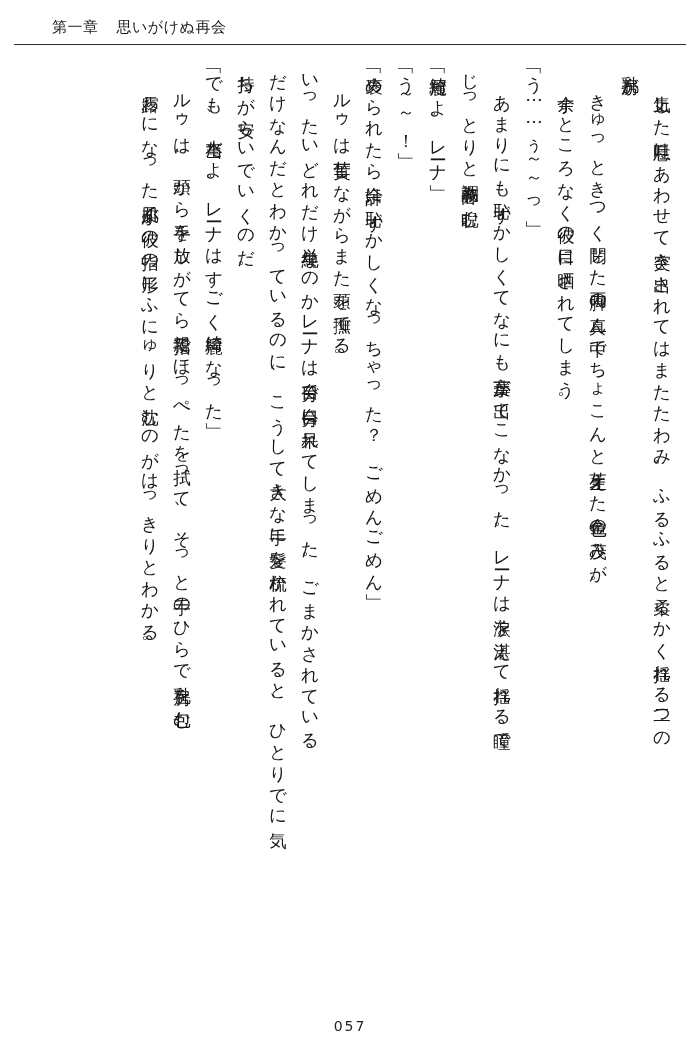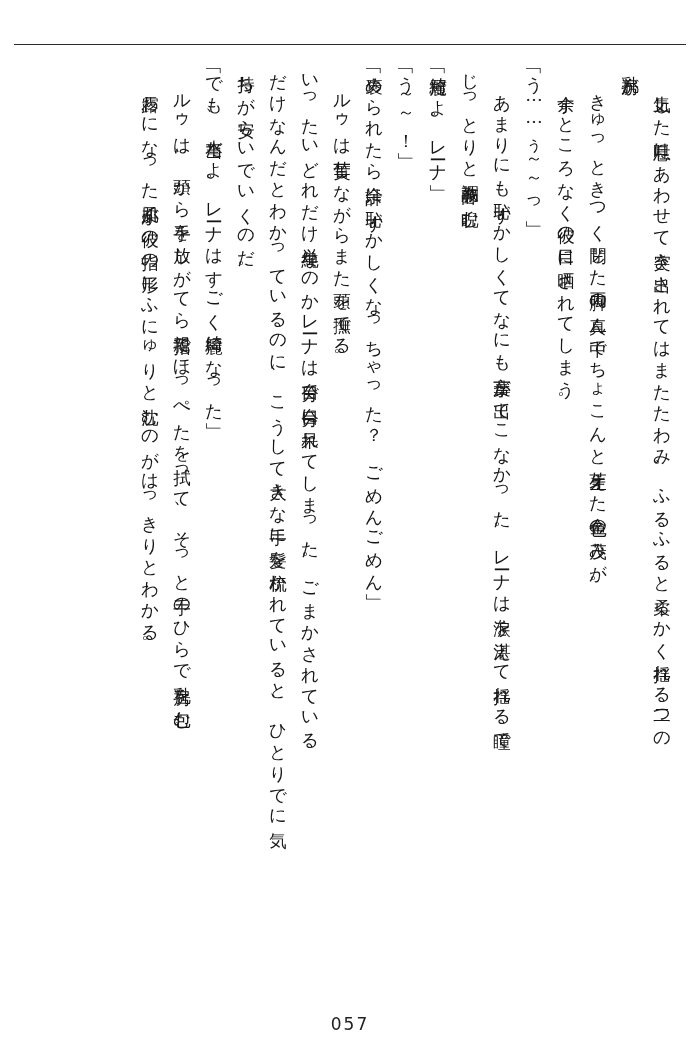--- a/index.html
+++ b/index.html
@@ -74,31 +74,34 @@
     padding-top: 20px;
   }
 
   
   .folio {
     position: absolute;
     bottom: 16px;
     left: 0;
     width: 700px;
     text-align: center;
-    font-size: 17px;
+    font-size: 14px;
     letter-spacing: 2px;
     color: #222;
     font-family: "DejaVu Sans", "Liberation Sans", sans-serif;
   }
 </style>
 </head>
 <body>
 
 <div class="page">
 
+  <div class="header">
+    <span class="chap-num">第一章</span><span>思いがけぬ再会</span>
+  </div>
 
   <div class="header-rule"></div>
 
   <div class="body-area">
       <div class="col indent">上気した吐息にあわせて突き出されてはまたたわみ。ふるふると柔らかく揺れる二つの</div>
       <div class="col">乳房が。</div>
       <div class="col indent">きゅっときつく閉じた両脚の真ん中でちょこんと芽生えた金色の茂みが。</div>
       <div class="col indent">余すところなく彼の目に晒されてしまう。</div>
       <div class="col">「う……ぅ～～っ」</div>
       <div class="col indent">あまりにも恥ずかしくてなにも言葉が出てこなかった。レーナは涙を湛えて揺れる瞳で</div>

